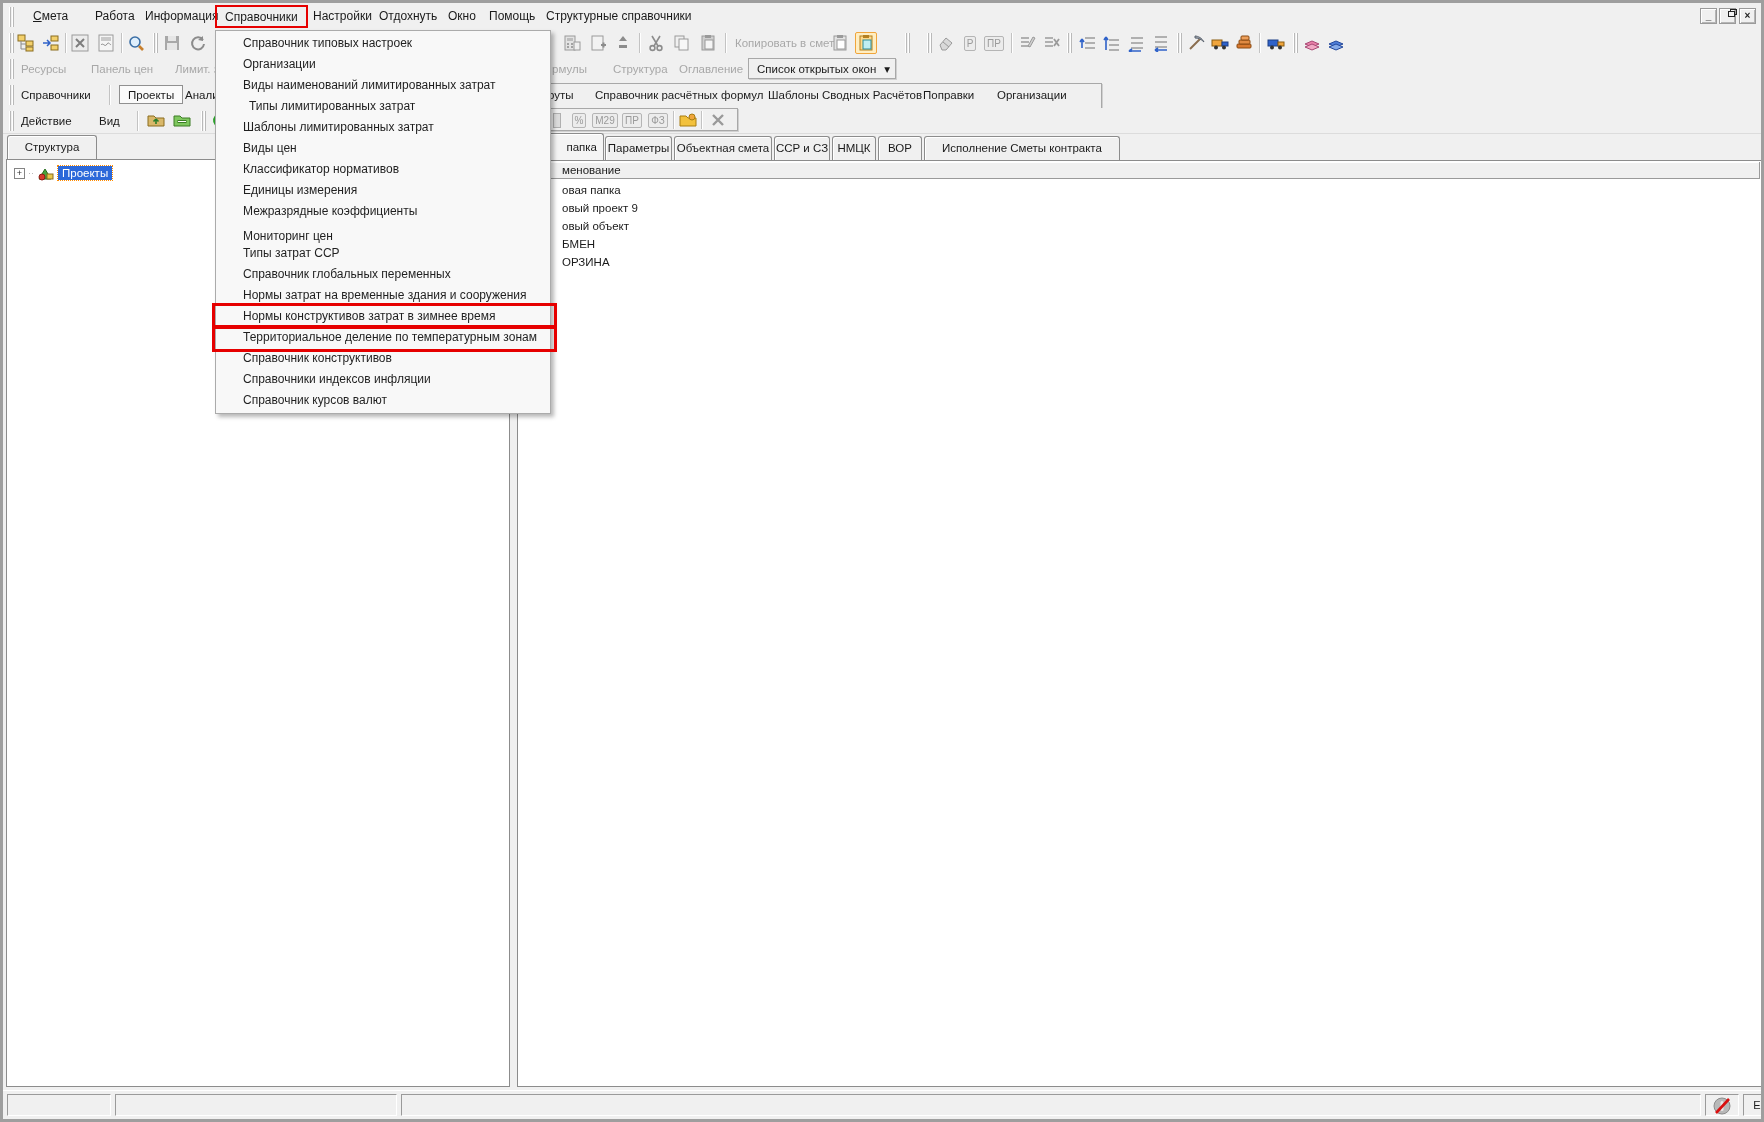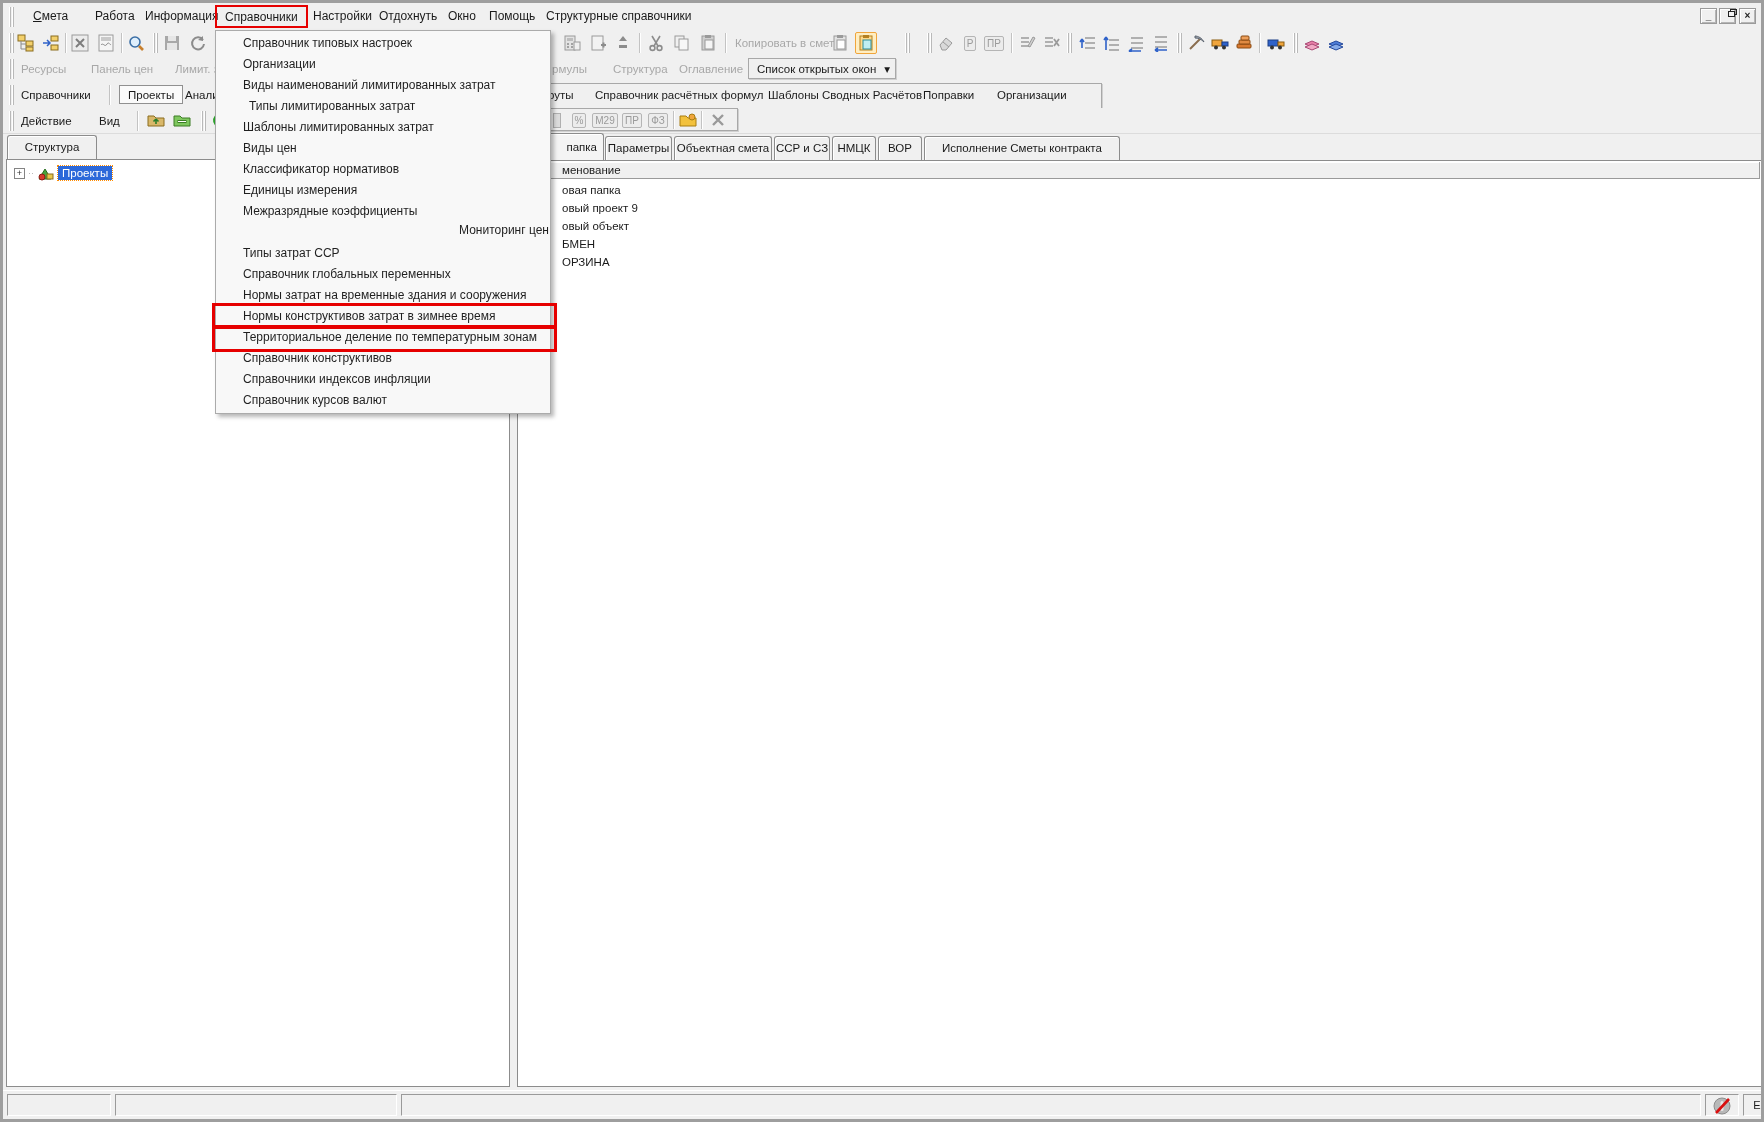--- a/index.html
+++ b/index.html
@@ -448,21 +448,21 @@
   <div class="dropdown">
     <div class="dd-item" style="top:2px;">Справочник типовых настроек</div>
     <div class="dd-item" style="top:23px;">Организации</div>
     <div class="dd-item" style="top:44px;">Виды наименований лимитированных затрат</div>
     <div class="dd-item" style="top:65px;padding-left:32px;">Типы лимитированных затрат</div>
     <div class="dd-item" style="top:86px;">Шаблоны лимитированных затрат</div>
     <div class="dd-item" style="top:107px;">Виды цен</div>
     <div class="dd-item" style="top:128px;">Классификатор нормативов</div>
     <div class="dd-item" style="top:149px;">Единицы измерения</div>
     <div class="dd-item" style="top:170px;">Межразрядные коэффициенты</div>
-    <div class="dd-item" style="top:189px;text-align:right;">Мониторинг цен</div>
+    <div class="dd-item" style="top:195px;">Мониторинг цен</div>
     <div class="dd-item" style="top:212px;">Типы затрат ССР</div>
     <div class="dd-item" style="top:233px;">Справочник глобальных переменных</div>
     <div class="dd-item" style="top:254px;">Нормы затрат на временные здания и сооружения</div>
     <div class="dd-item" style="top:275px;">Нормы конструктивов затрат в зимнее время</div>
     <div class="dd-item" style="top:296px;">Территориальное деление по температурным зонам</div>
     <div class="dd-item" style="top:317px;">Справочник конструктивов</div>
     <div class="dd-item" style="top:338px;">Справочники индексов инфляции</div>
     <div class="dd-item" style="top:359px;">Справочник курсов валют</div>
     <div class="dd-annot" style="top:272px;height:26px;"></div>
     <div class="dd-annot" style="top:294px;height:27px;"></div>

